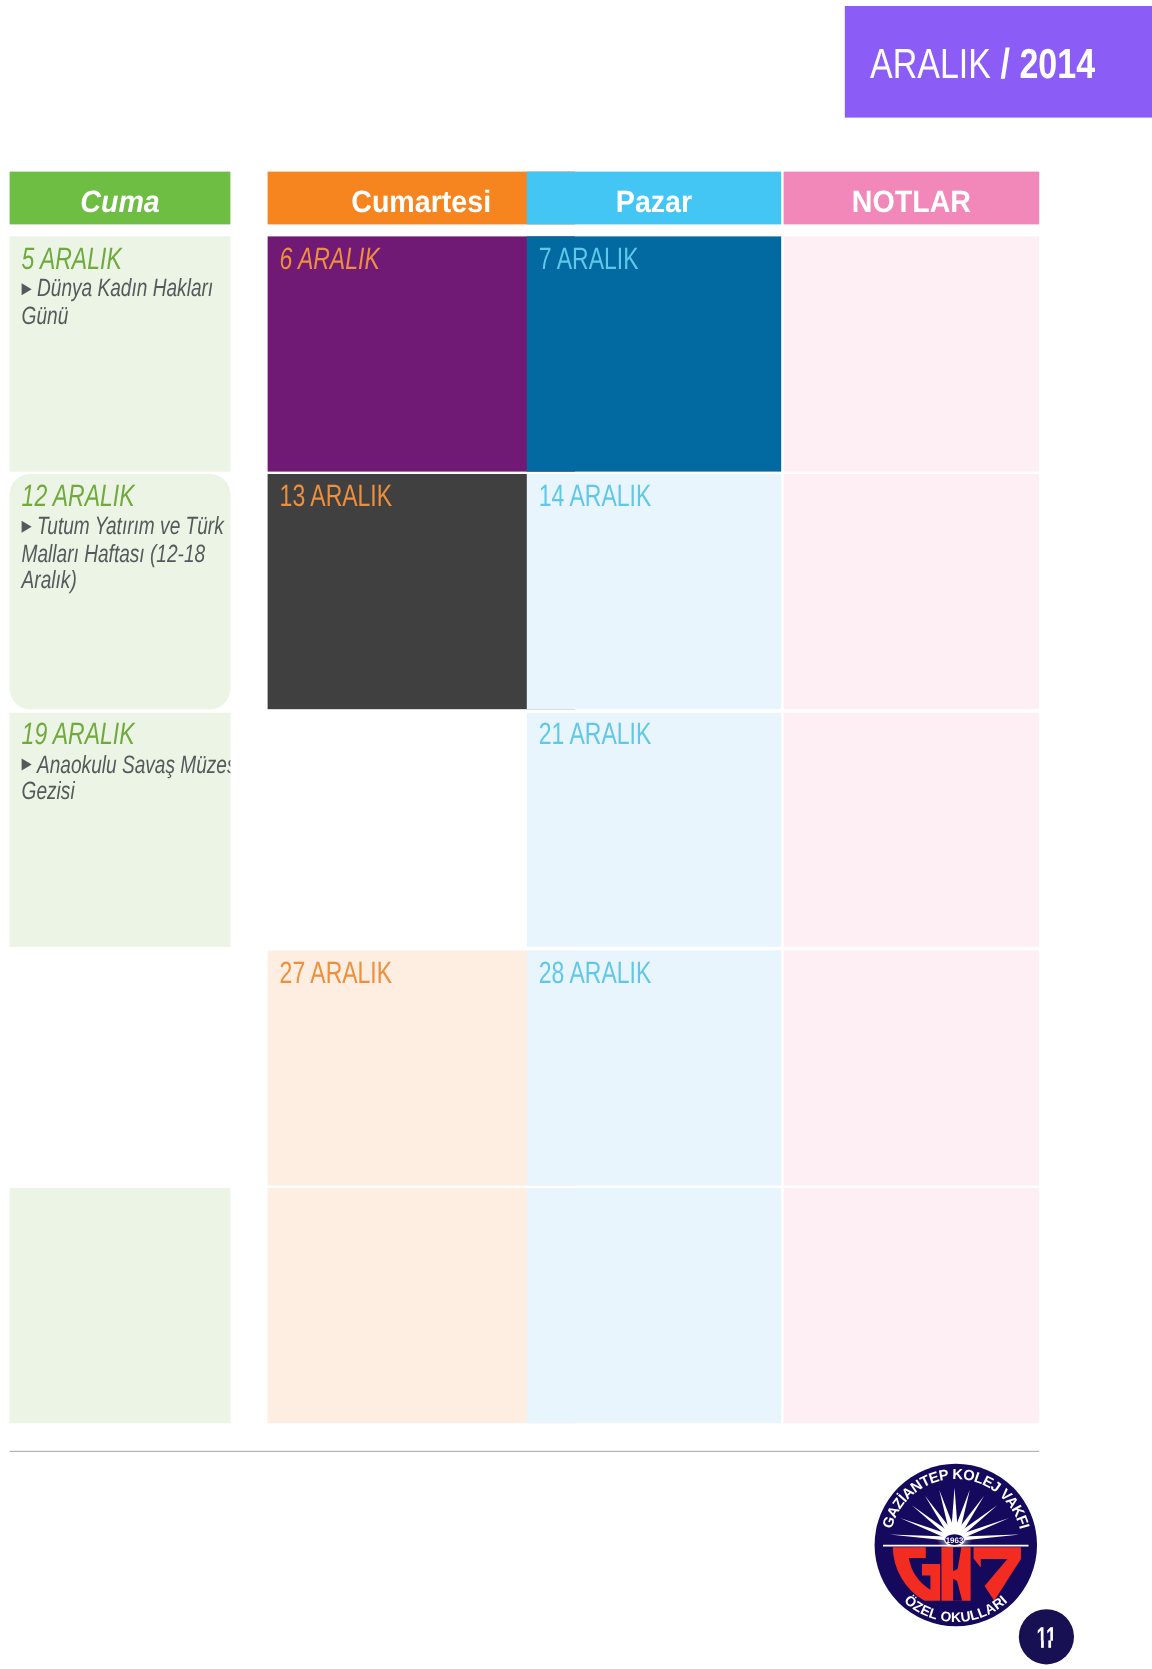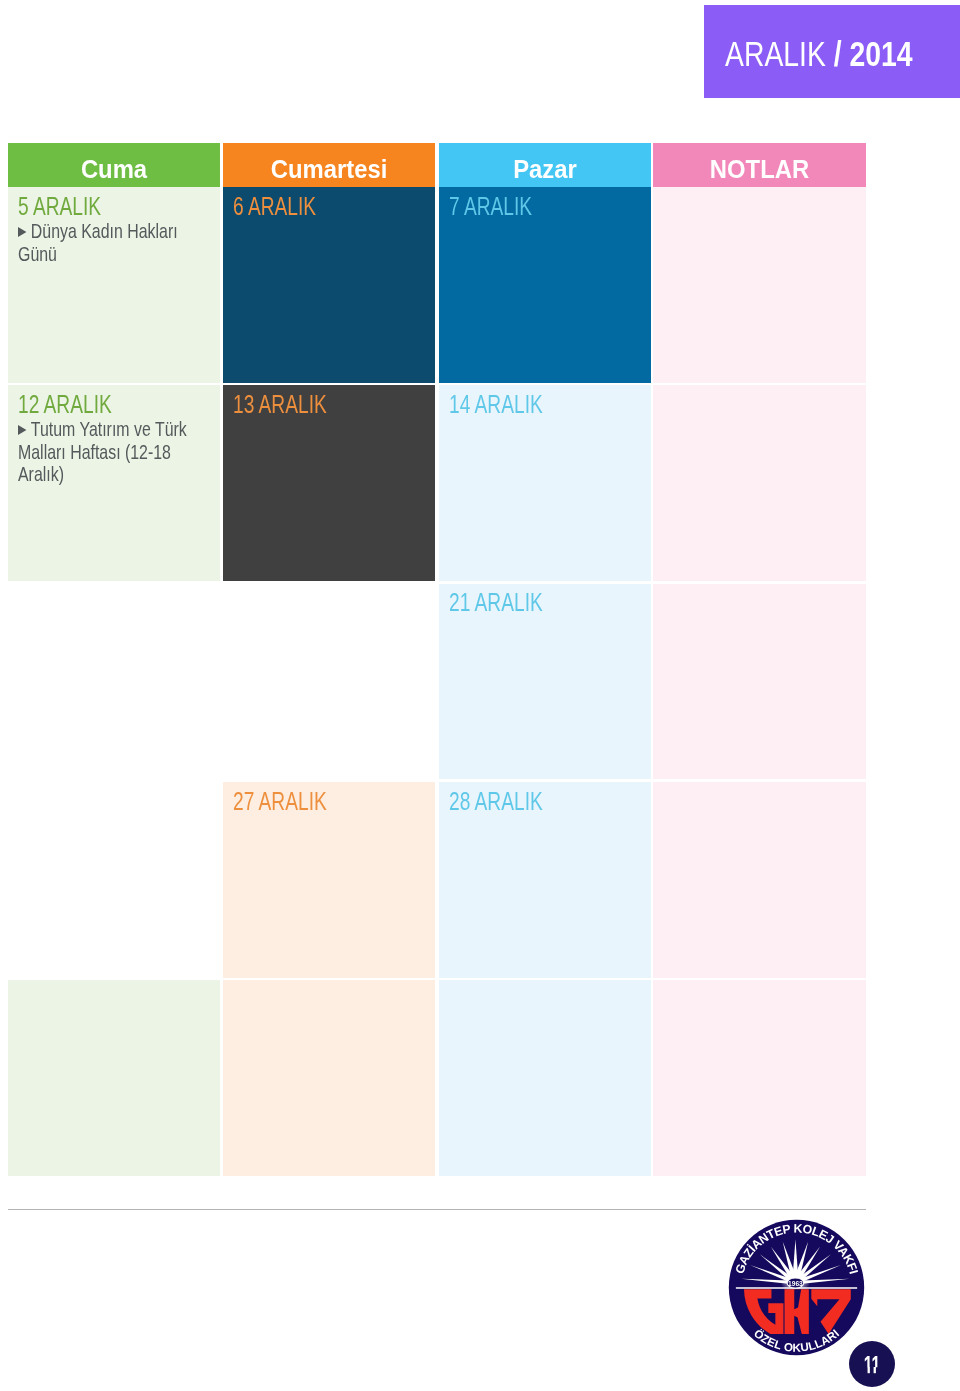--- a/index.html
+++ b/index.html
@@ -26,22 +26,22 @@
   .day{position:absolute;left:10.2px;top:6.8px;font-size:25.7px;line-height:25.7px;
        white-space:nowrap;transform:scaleX(0.746);transform-origin:0 0;}
   .events{position:absolute;left:10.2px;top:33px;width:240px;
           transform:scaleX(0.765);transform-origin:0 0;}
   .event{position:relative;font-size:20.8px;line-height:22.6px;color:#54595b;}
   .event .tri{display:inline-block;vertical-align:0.06em;width:0;height:0;
               margin-right:5.8px;
               border-top:5.2px solid transparent;border-bottom:5.2px solid transparent;
               border-left:11.0px solid #54595b;}
 
-  .c0{left:0px;width:212px;}
-  .c1{left:215px;width:212px;}
+  .c0{left:0px;width:184px;font-style:italic;}
+  .c1{left:215px;width:212px;padding-left:44px;}
   .c2{left:431px;width:212px;}
   .c3{left:645px;width:213px;}
 
   
   .footer-rule{position:absolute;left:8px;top:1209px;width:858px;height:1px;background:#b4b4b4;}
   .logo{position:absolute;left:726px;top:1217px;width:141px;height:141px;}
   .pagenum{position:absolute;left:849px;top:1341px;width:46px;height:46px;border-radius:50%;
            background:#171153;}
   svg text, svg textPath{text-decoration:none !important;}
   .pagenum-svg{position:absolute;left:0;top:0;}
@@ -63,52 +63,58 @@
         <div class="hcell c1" style="background: rgb(246, 132, 31);">
           <span>Cumartesi</span>
         </div>
         <div class="hcell c3" style="background: rgb(242, 135, 186);">
           <span>NOTLAR</span>
         </div>
         <div class="hcell c2" style="background: rgb(68, 198, 244);">
           <span>Pazar</span>
         </div>
       </div>
-    <div id="weeks" style="position:relative;top:0;height:992px;">
+    <div id="weeks" style="position:relative;top:10px;height:992px;">
         <div class="week" style="top: 0px;">
           <div class="cell c0" style="background: rgb(236, 244, 229);">
             <div class="day" style="color: rgb(112, 170, 62);">5 ARALIK</div>
             <div class="events">
               <div class="event"><span class="tri"></span><span>Dünya Kadın Hakları Günü</span></div>
             </div>
           </div>
-          <div class="cell c1" style="background: #0c4a6e;">
+          <div class="cell c1" style="background: #701a75; font-style: italic;">
             <div class="day" style="color: rgb(238, 143, 61);">6 ARALIK</div>
           </div>
           <div class="cell c2" style="background: #0369a1;">
             <div class="day" style="color: rgb(95, 200, 232);">7 ARALIK</div>
           </div>
           <div class="cell c3" style="background: rgb(253, 239, 244);"></div>
         </div>
         <div class="week" style="top: 198.3px;">
-          <div class="cell c0" style="background: rgb(236, 244, 229);">
+          <div class="cell c0" style="background: rgb(236, 244, 229); border-radius: 17px;">
             <div class="day" style="color: rgb(112, 170, 62);">12 ARALIK</div>
             <div class="events">
               <div class="event"><span class="tri"></span><span>Tutum Yatırım ve Türk Malları Haftası (12-18 Aralık)</span></div>
             </div>
           </div>
           <div class="cell c1" style="background: #404040;">
             <div class="day" style="color: rgb(238, 143, 61);">13 ARALIK</div>
           </div>
           <div class="cell c2" style="background: rgb(233, 245, 253);">
             <div class="day" style="color: rgb(95, 200, 232);">14 ARALIK</div>
           </div>
           <div class="cell c3" style="background: rgb(253, 239, 244);"></div>
         </div>
         <div class="week" style="top: 396.6px;">
+          <div class="cell c0" style="background: rgb(236, 244, 229);">
+            <div class="day" style="color: rgb(112, 170, 62);">19 ARALIK</div>
+            <div class="events">
+              <div class="event"><span class="tri"></span><span>Anaokulu Savaş Müzesi Gezisi</span></div>
+            </div>
+          </div>
           <div class="cell c2" style="background: rgb(233, 245, 253); text-align: center;">
             <div class="day" style="color: rgb(95, 200, 232);">21 ARALIK</div>
           </div>
           <div class="cell c3" style="background: rgb(253, 239, 244);"></div>
         </div>
         <div class="week" style="top: 594.9px;">
           <div class="cell c1" style="background: rgb(253, 238, 225);">
             <div class="day" style="color: rgb(238, 143, 61);">27 ARALIK</div>
           </div>
           <div class="cell c2" style="background: rgb(233, 245, 253);">

